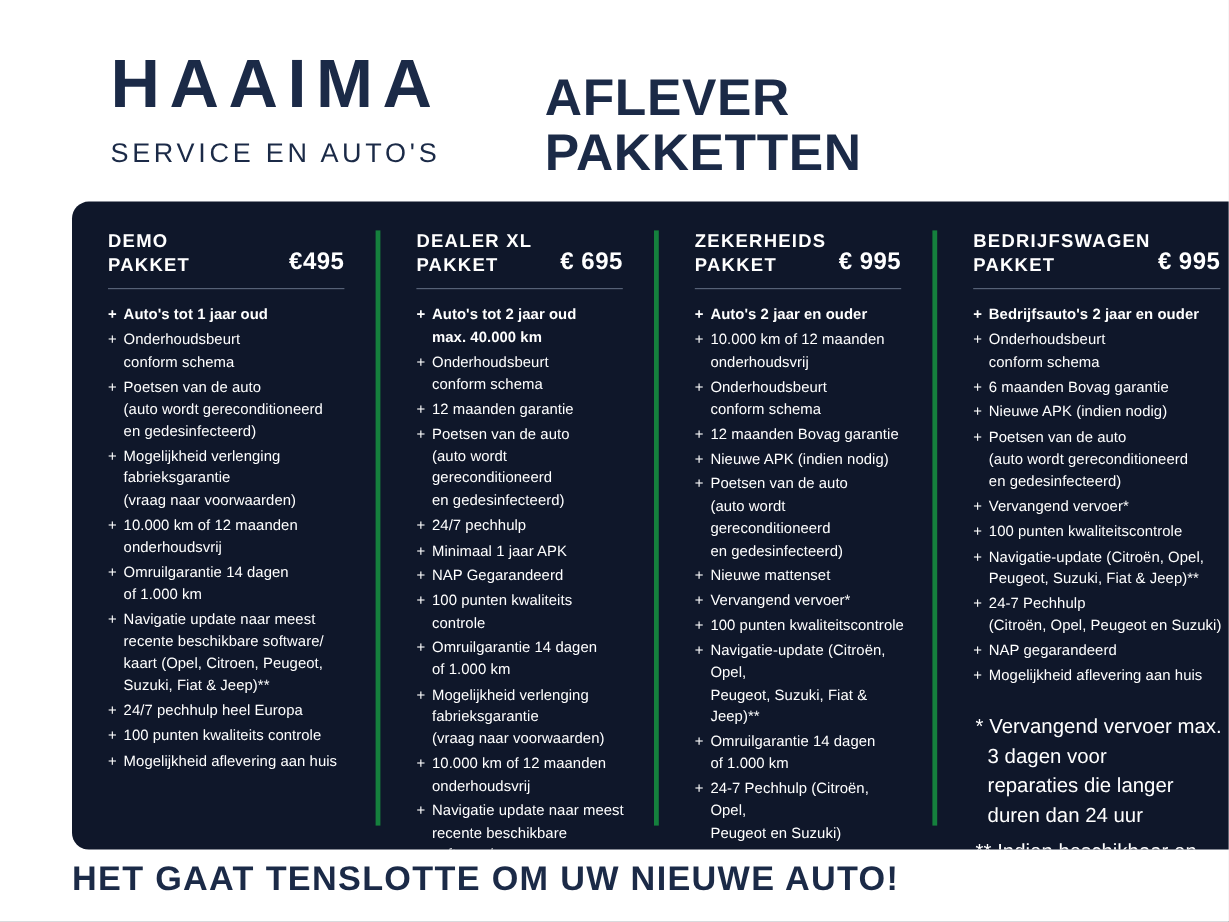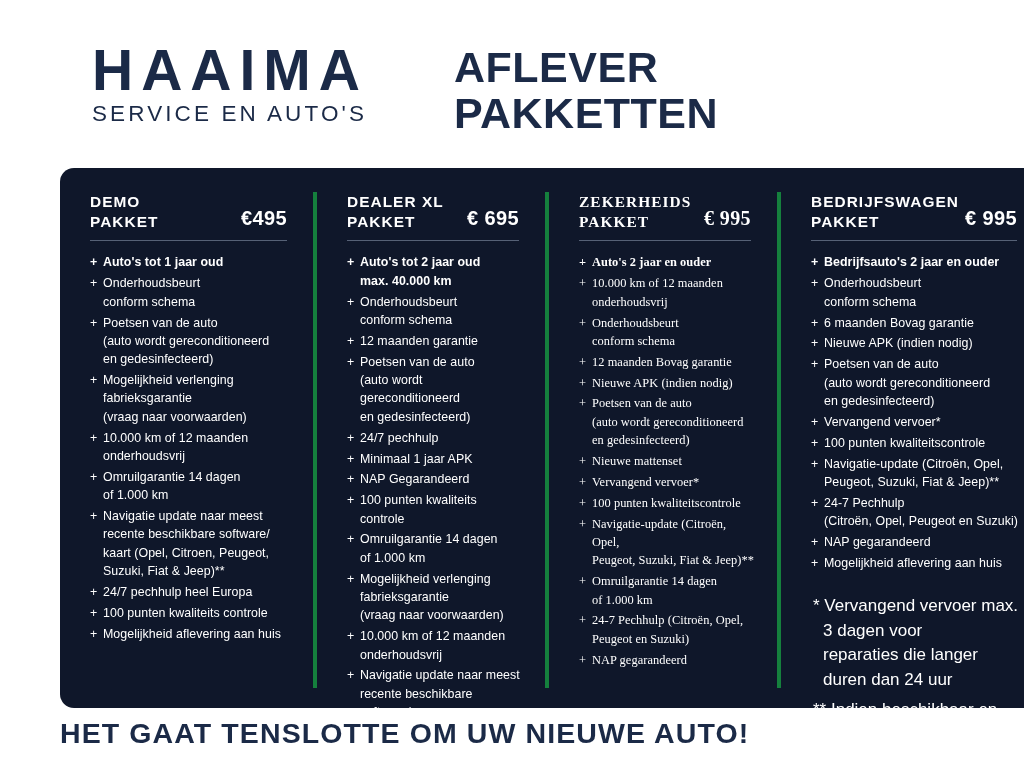--- a/index.html
+++ b/index.html
@@ -28,29 +28,29 @@
   }
   .brand-name {
     font-size: 57px;
     font-weight: bold;
     letter-spacing: 8px;
     line-height: 1.0;
     color: #1b2a47;
     font-family: "Liberation Sans", sans-serif;
   }
   .brand-sub {
-    margin-top: 2px;
+    margin-top: 16px;
     font-size: 22.5px;
     letter-spacing: 3.1px;
     color: #1b2a47;
     white-space: nowrap;
   }
   .header-title {
     margin-left: 22px;
-    margin-top: 2px;
+    margin-top: 17px;
     font-size: 43px;
     font-weight: bold;
     line-height: 1.07;
     letter-spacing: 0.5px;
     color: #1b2a47;
   }
   .header-title span { display: block; }
 
   
   .panel {
@@ -67,21 +67,21 @@
     overflow: hidden;
   }
   .col {
     position: relative;
     padding: 0 22px 0 30px;
     flex: 1 1 0;
   }
   .col + .col { border-left: 4px solid #15803d; }
   .col:nth-child(1) { flex: 0 0 253px; }
   .col:nth-child(2) { flex: 0 0 232px; }
-  .col:nth-child(3) { flex: 0 0 232px; font-family: Liberation Serif, serif; }
+  .col:nth-child(3) { flex: 0 0 232px; }
   .col:nth-child(4) { flex: 1 1 auto; }
 
   .col-head {
     display: flex;
     align-items: flex-end;
     justify-content: space-between;
     gap: 6px;
     padding-bottom: 9px;
     border-bottom: 1px solid #566176;
     margin-bottom: 12px;

